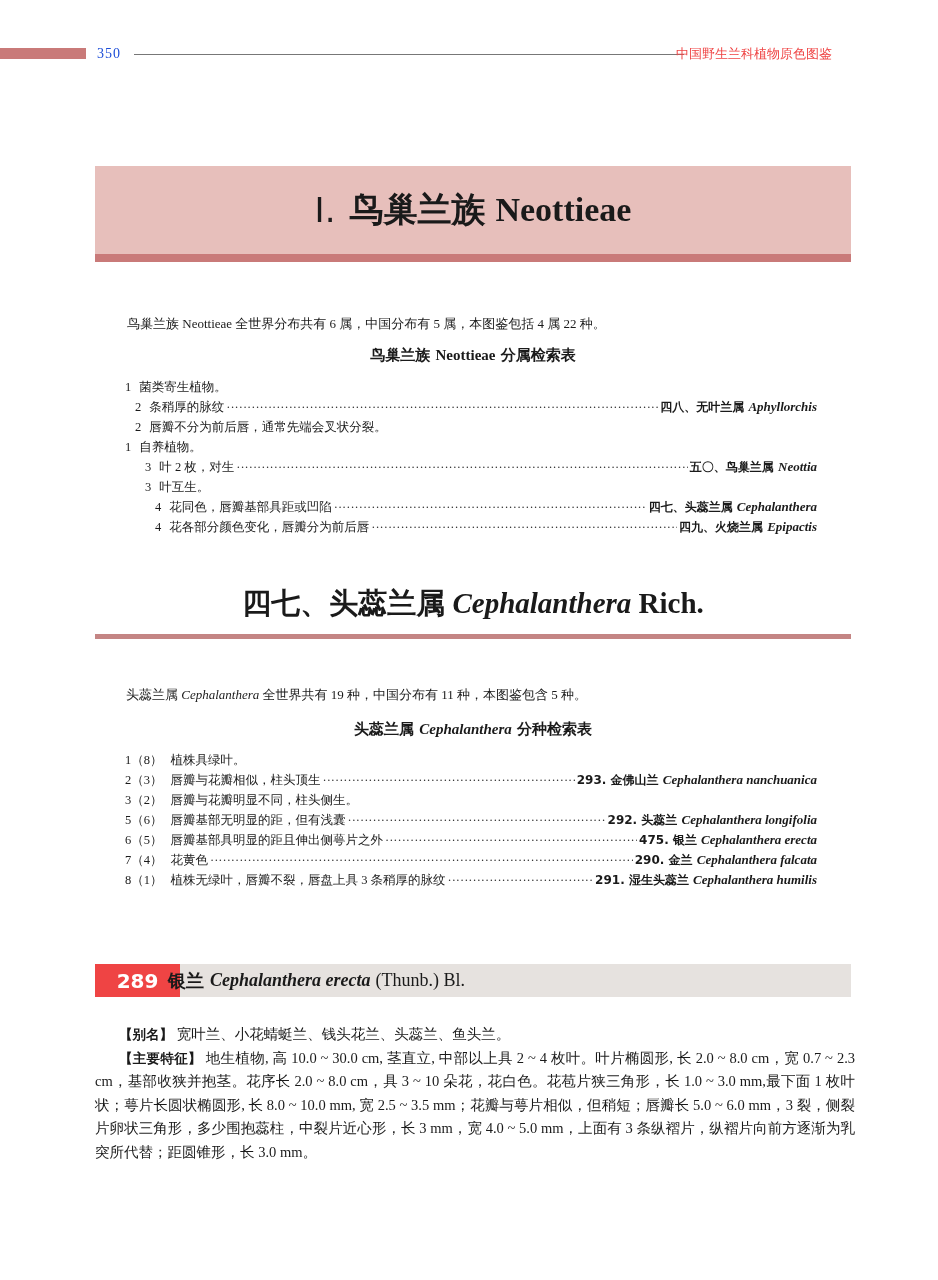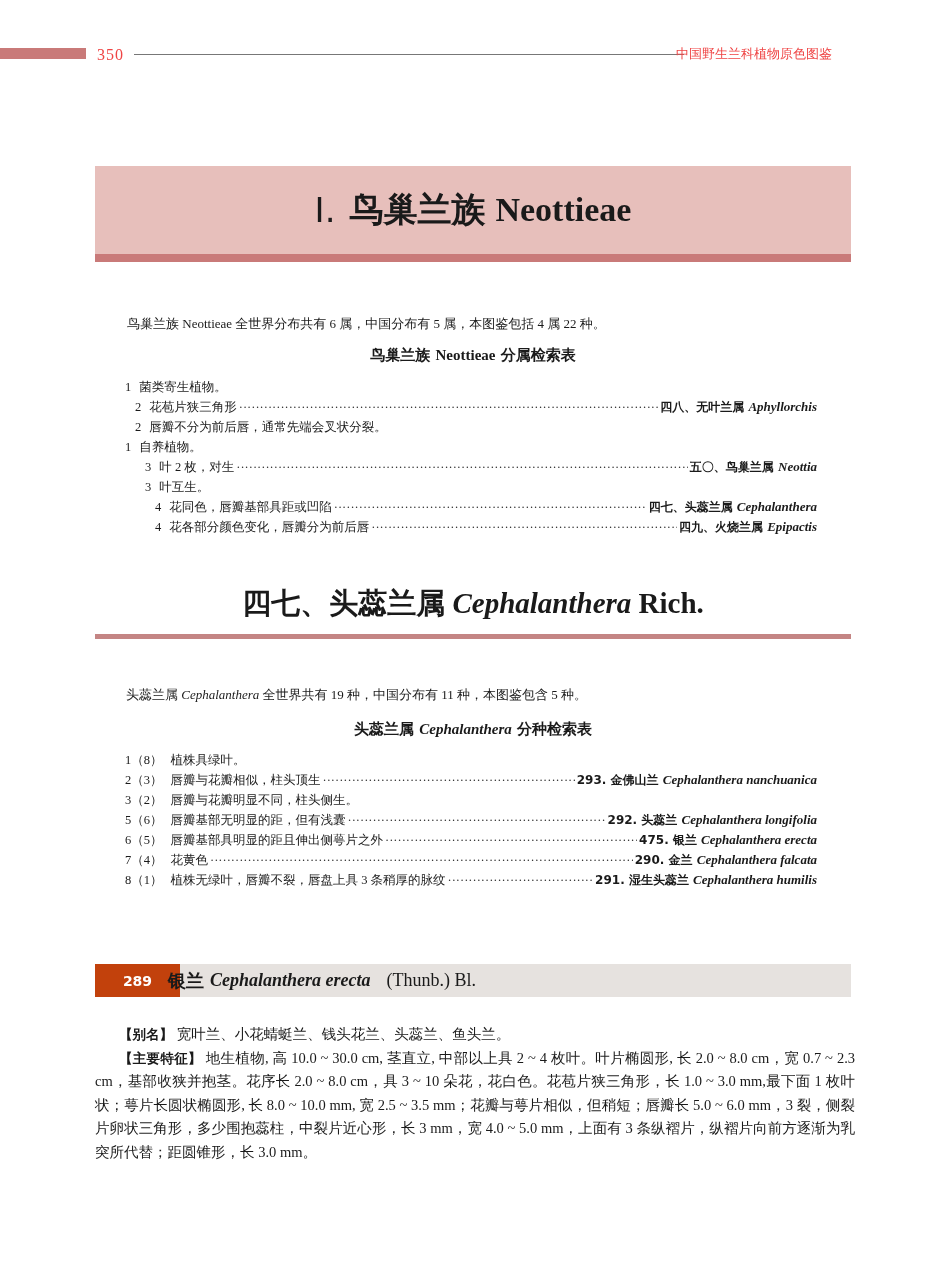--- a/index.html
+++ b/index.html
@@ -4,21 +4,21 @@
 <style>
   html, body { margin: 0; padding: 0; }
   body {
     width: 938px; height: 1280px; background: #ffffff; position: relative; overflow: hidden;
     font-family: "Liberation Serif", "DejaVu Serif", serif; color: #1a1a1a;
   }
   .abs { position: absolute; }
 
   
   .hdr-bar { left: 0; top: 48px; width: 86px; height: 11px; background: #c97a79; }
-  .hdr-page { left: 97px; top: 46px; font-size: 16px; letter-spacing: 1px; color: #ef4444; }
+  .hdr-page { left: 97px; top: 46px; font-size: 14px; letter-spacing: 1px; color: #1d4ed8; }
   .hdr-rule { left: 134px; top: 54px; width: 550px; height: 1px; background: #777; }
   .hdr-title { left: 676px; top: 45px; font-family: "DejaVu Sans", sans-serif; font-size: 13px; color: #ef4444; }
 
   
   .tribe-banner { left: 95px; top: 166px; width: 756px; height: 88px; background: #e7bfbb; }
   .tribe-strip { left: 95px; top: 254px; width: 756px; height: 8px; background: #c97a79; }
   .tribe-title { left: 95px; top: 166px; width: 756px; height: 88px; display: flex; align-items: center; justify-content: center;
     font-size: 34px; font-weight: bold; color: #1a1a1a; }
   .tribe-title .roman { font-weight: normal; margin-right: 14px; font-family: "DejaVu Sans", sans-serif; }
   .tribe-title .zh { font-family: "DejaVu Sans", sans-serif; margin-right: 10px; }
@@ -35,25 +35,25 @@
   .key-row .res { font-family: "DejaVu Sans", sans-serif; font-weight: bold; font-size: 12px; }
   .key-row .res i { font-family: "Liberation Serif", serif; font-size: 13px; }
 
   
   .genus-title { left: 95px; top: 584px; width: 756px; text-align: center; font-size: 29px; font-weight: bold; }
   .genus-title .zh { font-family: "DejaVu Sans", sans-serif; }
   .genus-rule { left: 95px; top: 634px; width: 756px; height: 5px; background: #c48584; }
 
   
   .sp-bar { left: 95px; top: 964px; width: 756px; height: 33px; background: #e6e2df; }
-  .sp-num { left: 95px; top: 964px; width: 85px; height: 33px; background: #c2410c; color: #fff;
-    font-family: "DejaVu Sans", sans-serif; font-weight: bold; font-size: 14px; display: flex; align-items: center; justify-content: center; }
+  .sp-num { left: 95px; top: 964px; width: 85px; height: 33px; background: #ef4444; color: #fff;
+    font-family: "DejaVu Sans", sans-serif; font-weight: bold; font-size: 20px; display: flex; align-items: center; justify-content: center; }
   .sp-name { left: 168px; top: 964px; height: 33px; display: flex; align-items: center; font-size: 18px; font-weight: bold; }
   .sp-name .zh { font-family: Liberation Sans, sans-serif; margin-right: 6px; }
-  .sp-name .auth { font-weight: normal; margin-left: 16px; }
+  .sp-name .auth { font-weight: normal; margin-left: 5px; }
 
   .desc { left: 95px; width: 760px; font-size: 14.5px; line-height: 23.5px; text-align: justify; }
   .desc .lbl { font-weight: bold; font-family: "DejaVu Sans", sans-serif; font-size: 13.5px; }
   .desc p { margin: 0; text-indent: 24px; }
 </style>
 </head>
 <body>
 
 <div class="abs hdr-bar"></div>
 <div class="abs hdr-page">350</div>
@@ -76,21 +76,21 @@
   <span>分属检索表</span>
 </div>
 
 <div class="abs" id="tribe-key" style="left:125px; top:377px; width:692px;">
     <div class="key-row" style="padding-left: 0px;">
       <span class="num">1</span>
       <span class="txt">菌类寄生植物。</span>
     </div>
     <div class="key-row" style="padding-left: 10px;">
       <span class="num">2</span>
-      <span class="txt">花苞片狭三角形</span>
+      <span class="txt">条稍厚的脉纹</span>
       <span class="dots"></span>
       <span class="res"><span>四八、无叶兰属</span> <i>Aphyllorchis</i></span>
     </div>
     <div class="key-row" style="padding-left: 10px;">
       <span class="num">2</span>
       <span class="txt">唇瓣不分为前后唇，通常先端会叉状分裂。</span>
     </div>
     <div class="key-row" style="padding-left: 0px;">
       <span class="num">1</span>
       <span class="txt">自养植物。</span>

